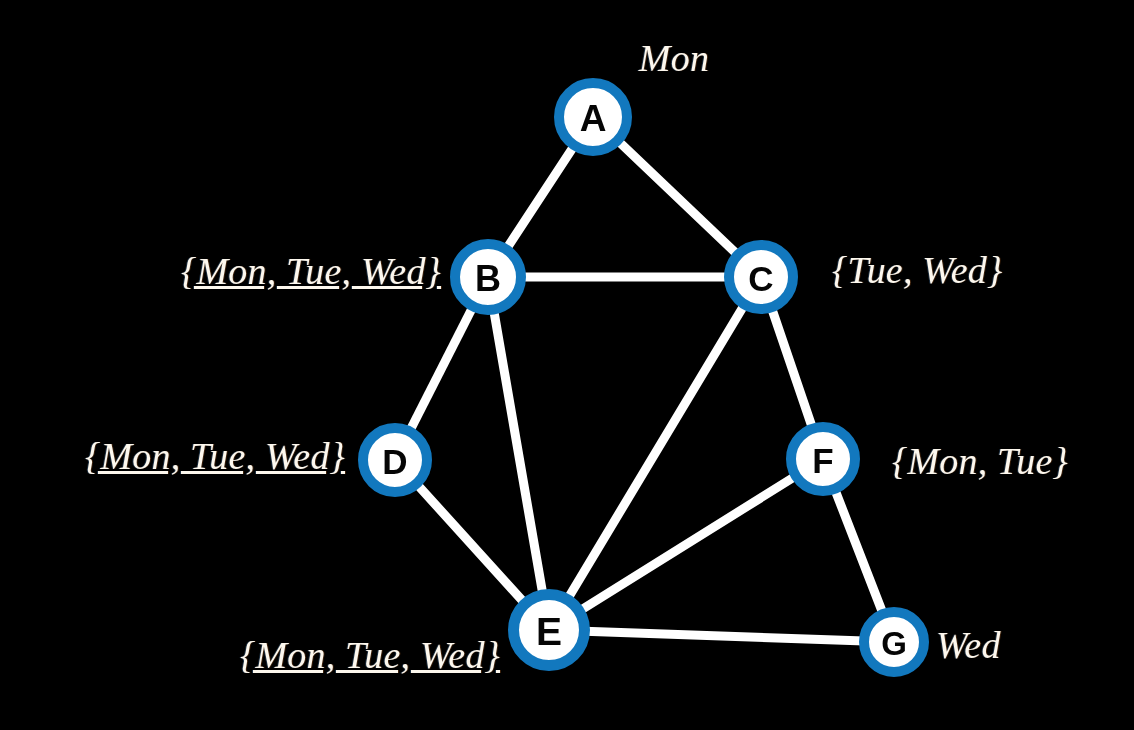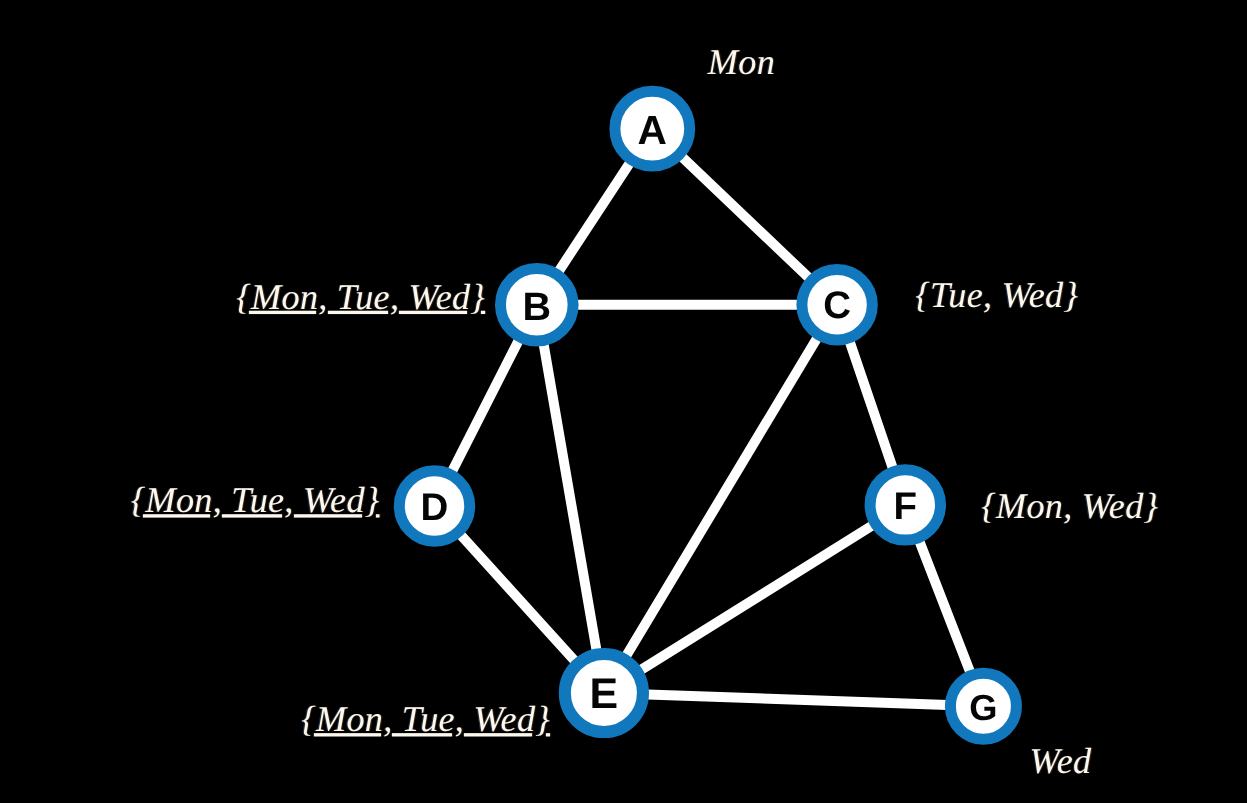--- a/index.html
+++ b/index.html
@@ -30,21 +30,21 @@
     fill: #050505;
     text-anchor: middle;
     dominant-baseline: central;
     paint-order: stroke;
   }
   .domain-label {
     position: absolute;
     color: #fdf8ee;
     font-family: "Liberation Serif", "DejaVu Serif", serif;
     font-style: italic;
-    font-size: 33px;
+    font-size: 38px;
     line-height: 1;
     white-space: nowrap;
     letter-spacing: 0.2px;
     text-shadow: 1px 0 0 rgba(110,60,20,0.55), -1px 0 0 rgba(90,150,210,0.30);
   }
   .lbl-right { transform: translate(0, -50%); font-style: italic; }
   .lbl-left  { transform: translate(-100%, -50%); text-decoration: underline; }
   .lbl-center{ transform: translate(-50%, -50%); }
 </style>
 </head>
@@ -95,17 +95,17 @@
           <circle cx="894" cy="642" r="30" fill="#ffffff" stroke="#1278be" stroke-width="10"></circle>
           <text x="894" y="643" class="node-letter" font-size="33" fill="#000000">G</text>
         </g>
       </g>
   </svg>
 
   <div class="domain-label lbl-center" style="left: 674px; top: 58px;">Mon</div>
   <div class="domain-label lbl-left" style="left: 441px; top: 271px;">{Mon, Tue, Wed}</div>
   <div class="domain-label lbl-right" style="left: 832px; top: 270px;">{Tue, Wed}</div>
   <div class="domain-label lbl-left" style="left: 345px; top: 456px;">{Mon, Tue, Wed}</div>
-  <div class="domain-label lbl-right" style="left: 892px; top: 461px;">{Mon, Wed}</div>
+  <div class="domain-label lbl-right" style="left: 892px; top: 461px;">{Mon, Tue}</div>
   <div class="domain-label lbl-left" style="left: 500px; top: 655px;">{Mon, Tue, Wed}</div>
-  <div class="domain-label lbl-right" style="left: 936px; top: 693px;">Wed</div>
+  <div class="domain-label lbl-right" style="left: 936px; top: 645px;">Wed</div>
 
 </div>
 
 </body></html>

